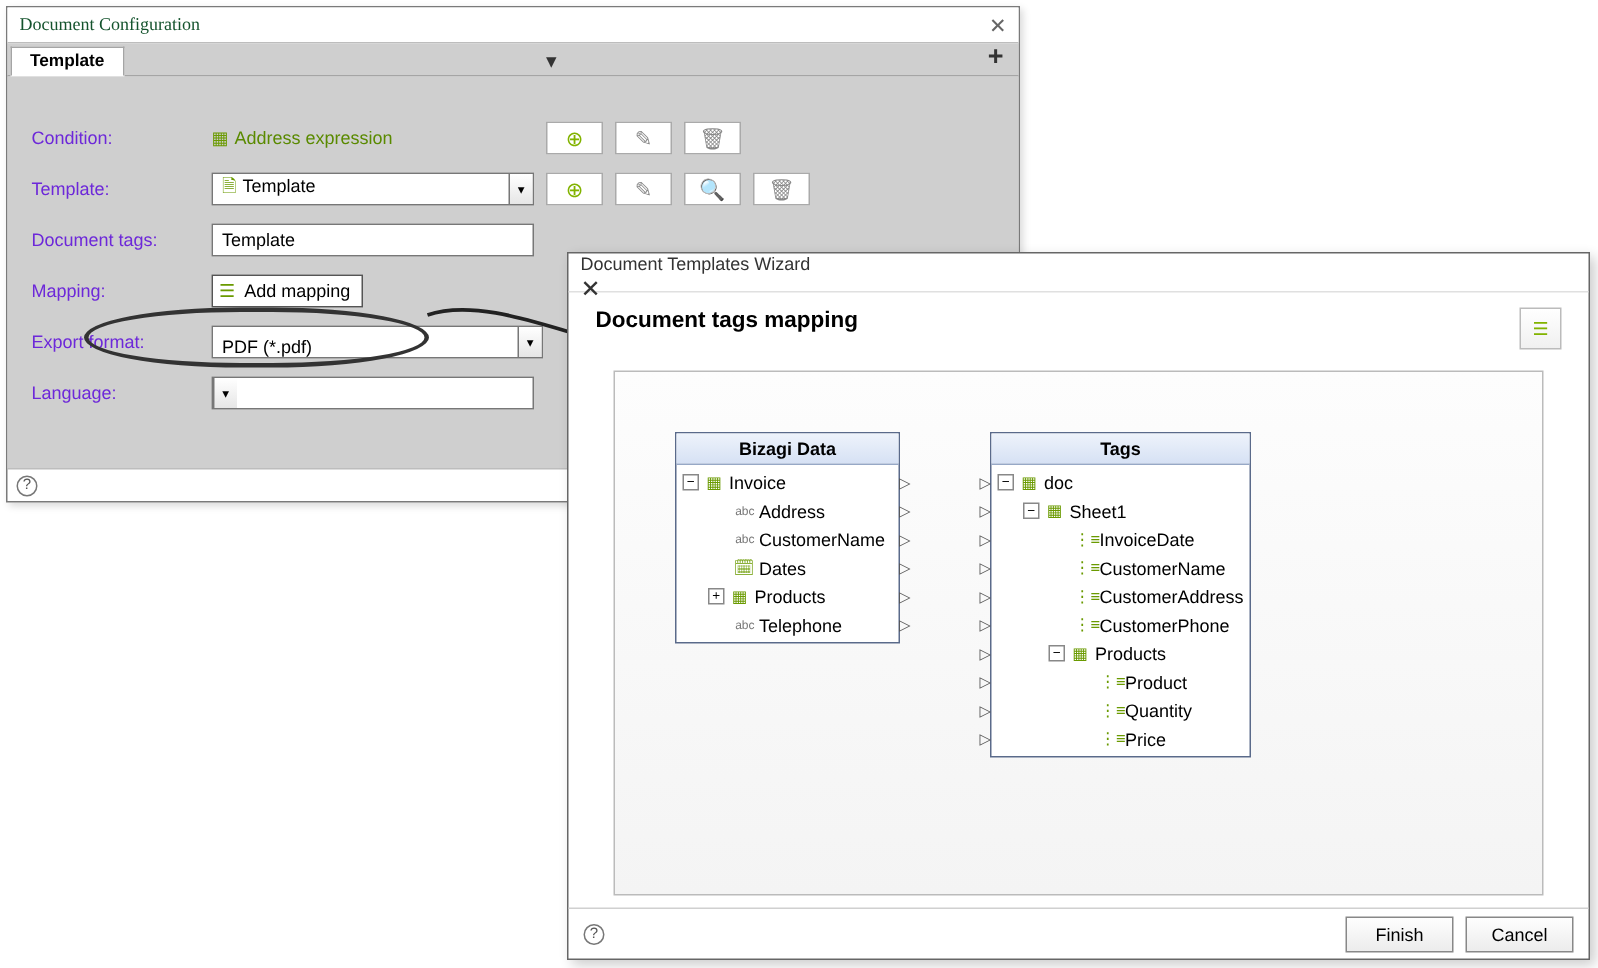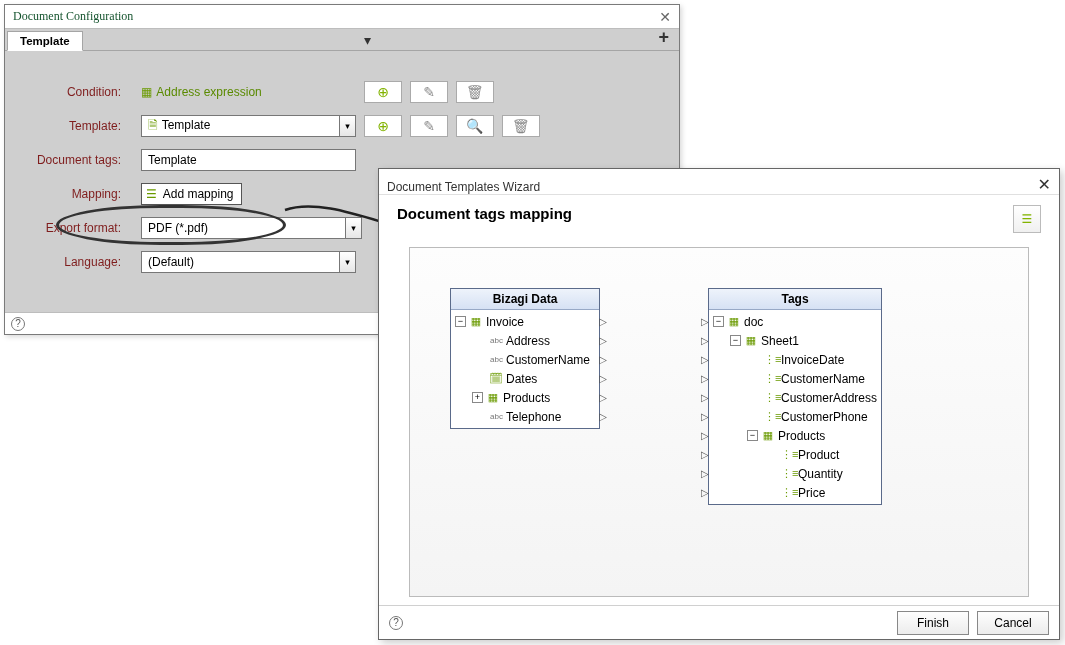--- a/index.html
+++ b/index.html
@@ -73,38 +73,38 @@
     height: calc(100% - 24px - 22px - 22px);
     position: relative;
   }
   .form-row {
     display: flex;
     align-items: center;
     margin-bottom: 12px;
   }
   .form-row .lbl {
     width: 120px;
-    text-align: right;
-    padding-right: 20px;
-    color: #7f1d1d;
+    text-align: left;
+    padding-right: 8px;
+    color: #6d28d9;
   }
   .expr-link {
     display: inline-flex;
     align-items: center;
     color: #5a8a00;
     gap: 4px;
     cursor: pointer;
     width: 215px;
   }
   .dd {
     border: 1px solid #777;
     background: #fff;
     height: 22px;
     display: inline-flex;
-    align-items: center;
+    align-items: flex-end;
   }
   .dd-text {
     flex: 1;
     padding: 0 6px;
   }
   .dd-btn {
     width: 16px;
     height: 100%;
     border-left: 1px solid #777;
     display: flex;
@@ -184,23 +184,24 @@
     width: 682px; height: 472px;
     border: 1px solid #666;
     background: #fff;
     box-shadow: 3px 3px 8px rgba(0,0,0,0.2);
     display: flex;
     flex-direction: column;
   }
   .win-wizard .titlebar {
     height: 26px;
     display: flex;
-    align-items: flex-end;
+    align-items: flex-start;
     padding: 0 8px;
     border-bottom: 1px solid #e0e0e0;
+    flex-direction: column;
   }
   .win-wizard .titlebar .title { flex: 1; color: #333; }
   .win-wizard .titlebar .close { font-size: 16px; color: #333; cursor: pointer;}
   .wiz-head {
     padding: 10px 18px 6px 18px;
     display: flex;
     align-items: flex-start;
   }
   .wiz-head h2 {
     margin: 0;
@@ -218,21 +219,21 @@
     color: #82b300;
     cursor: pointer;
   }
   .mapping-canvas {
     margin: 8px 30px 8px 30px;
     border: 1px solid #bbb;
     flex: 1;
     background: linear-gradient(#fdfdfd, #f4f4f4);
     position: relative;
     display: flex;
-    gap: 108px;
+    gap: 60px;
     padding: 40px 40px;
     align-items: flex-start;
   }
   .tree-panel {
     border: 1px solid #5a6a8a;
     background: #fff;
     min-width: 150px;
   }
   .tree-header {
     background: linear-gradient(#eef3fb, #d6e1f4);
@@ -357,21 +358,20 @@
       <span class="lbl">Export format:</span>
       <span class="dd" style="width:221px">
         <span class="dd-text">PDF (*.pdf)</span>
         <span class="dd-btn">▾</span>
       </span>
     </div>
 
     <div class="form-row">
       <span class="lbl">Language:</span>
       <span class="dd" style="width:215px">
-        <span class="dd-text">(Default)</span>
         <span class="dd-btn">▾</span>
       </span>
     </div>
 
     <div class="mapping-circle"></div>
   </div>
 
   <div class="footer-config">
     <span class="help-icon">?</span>
   </div>

